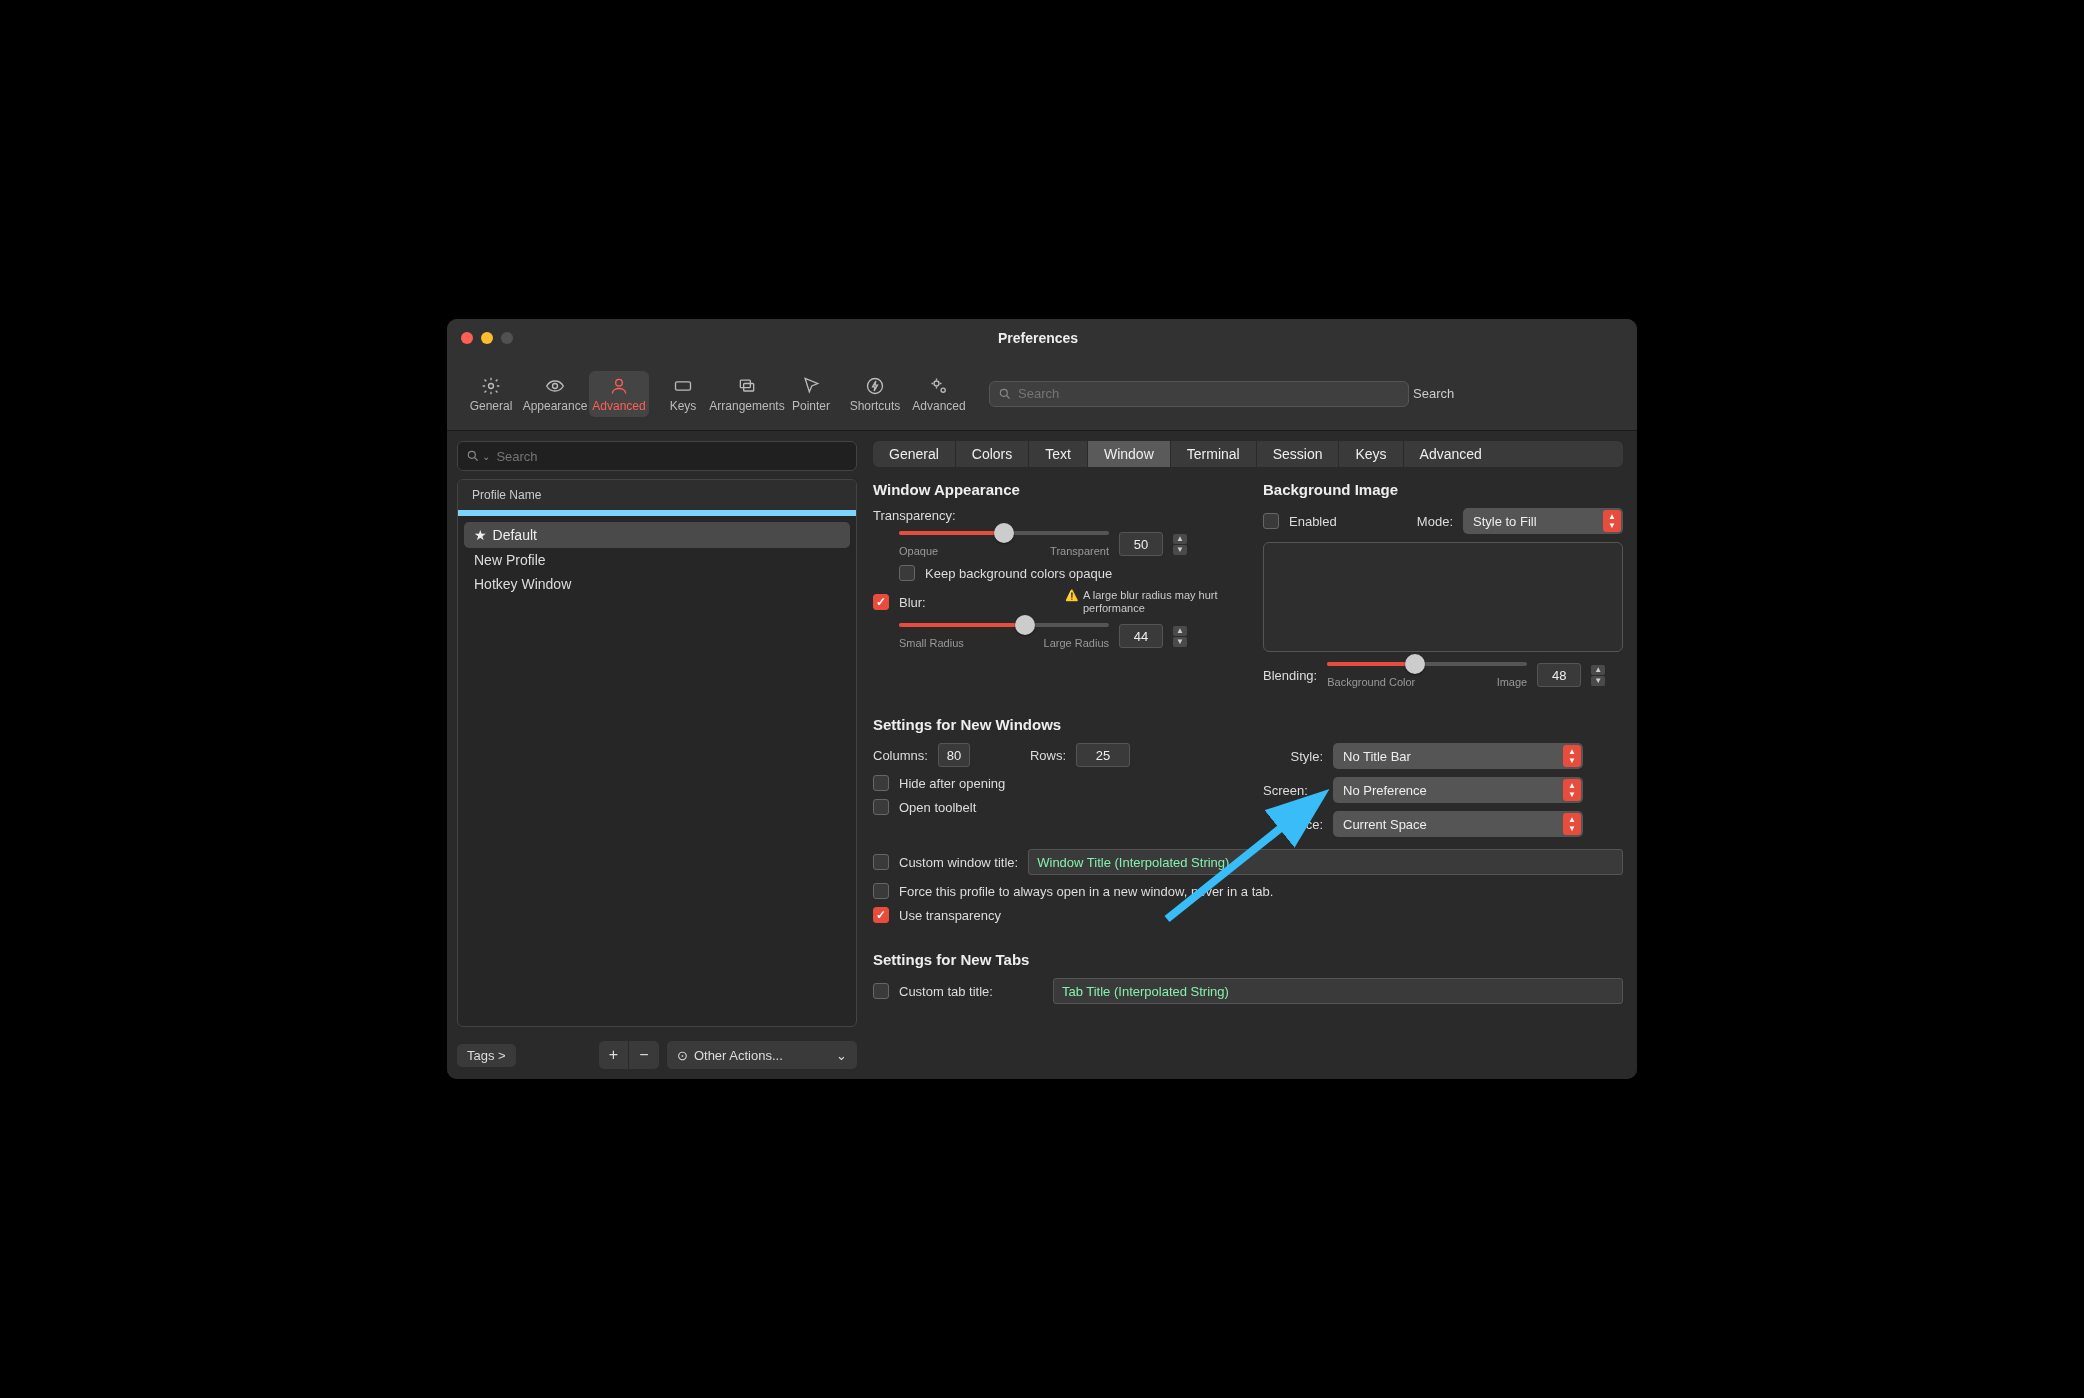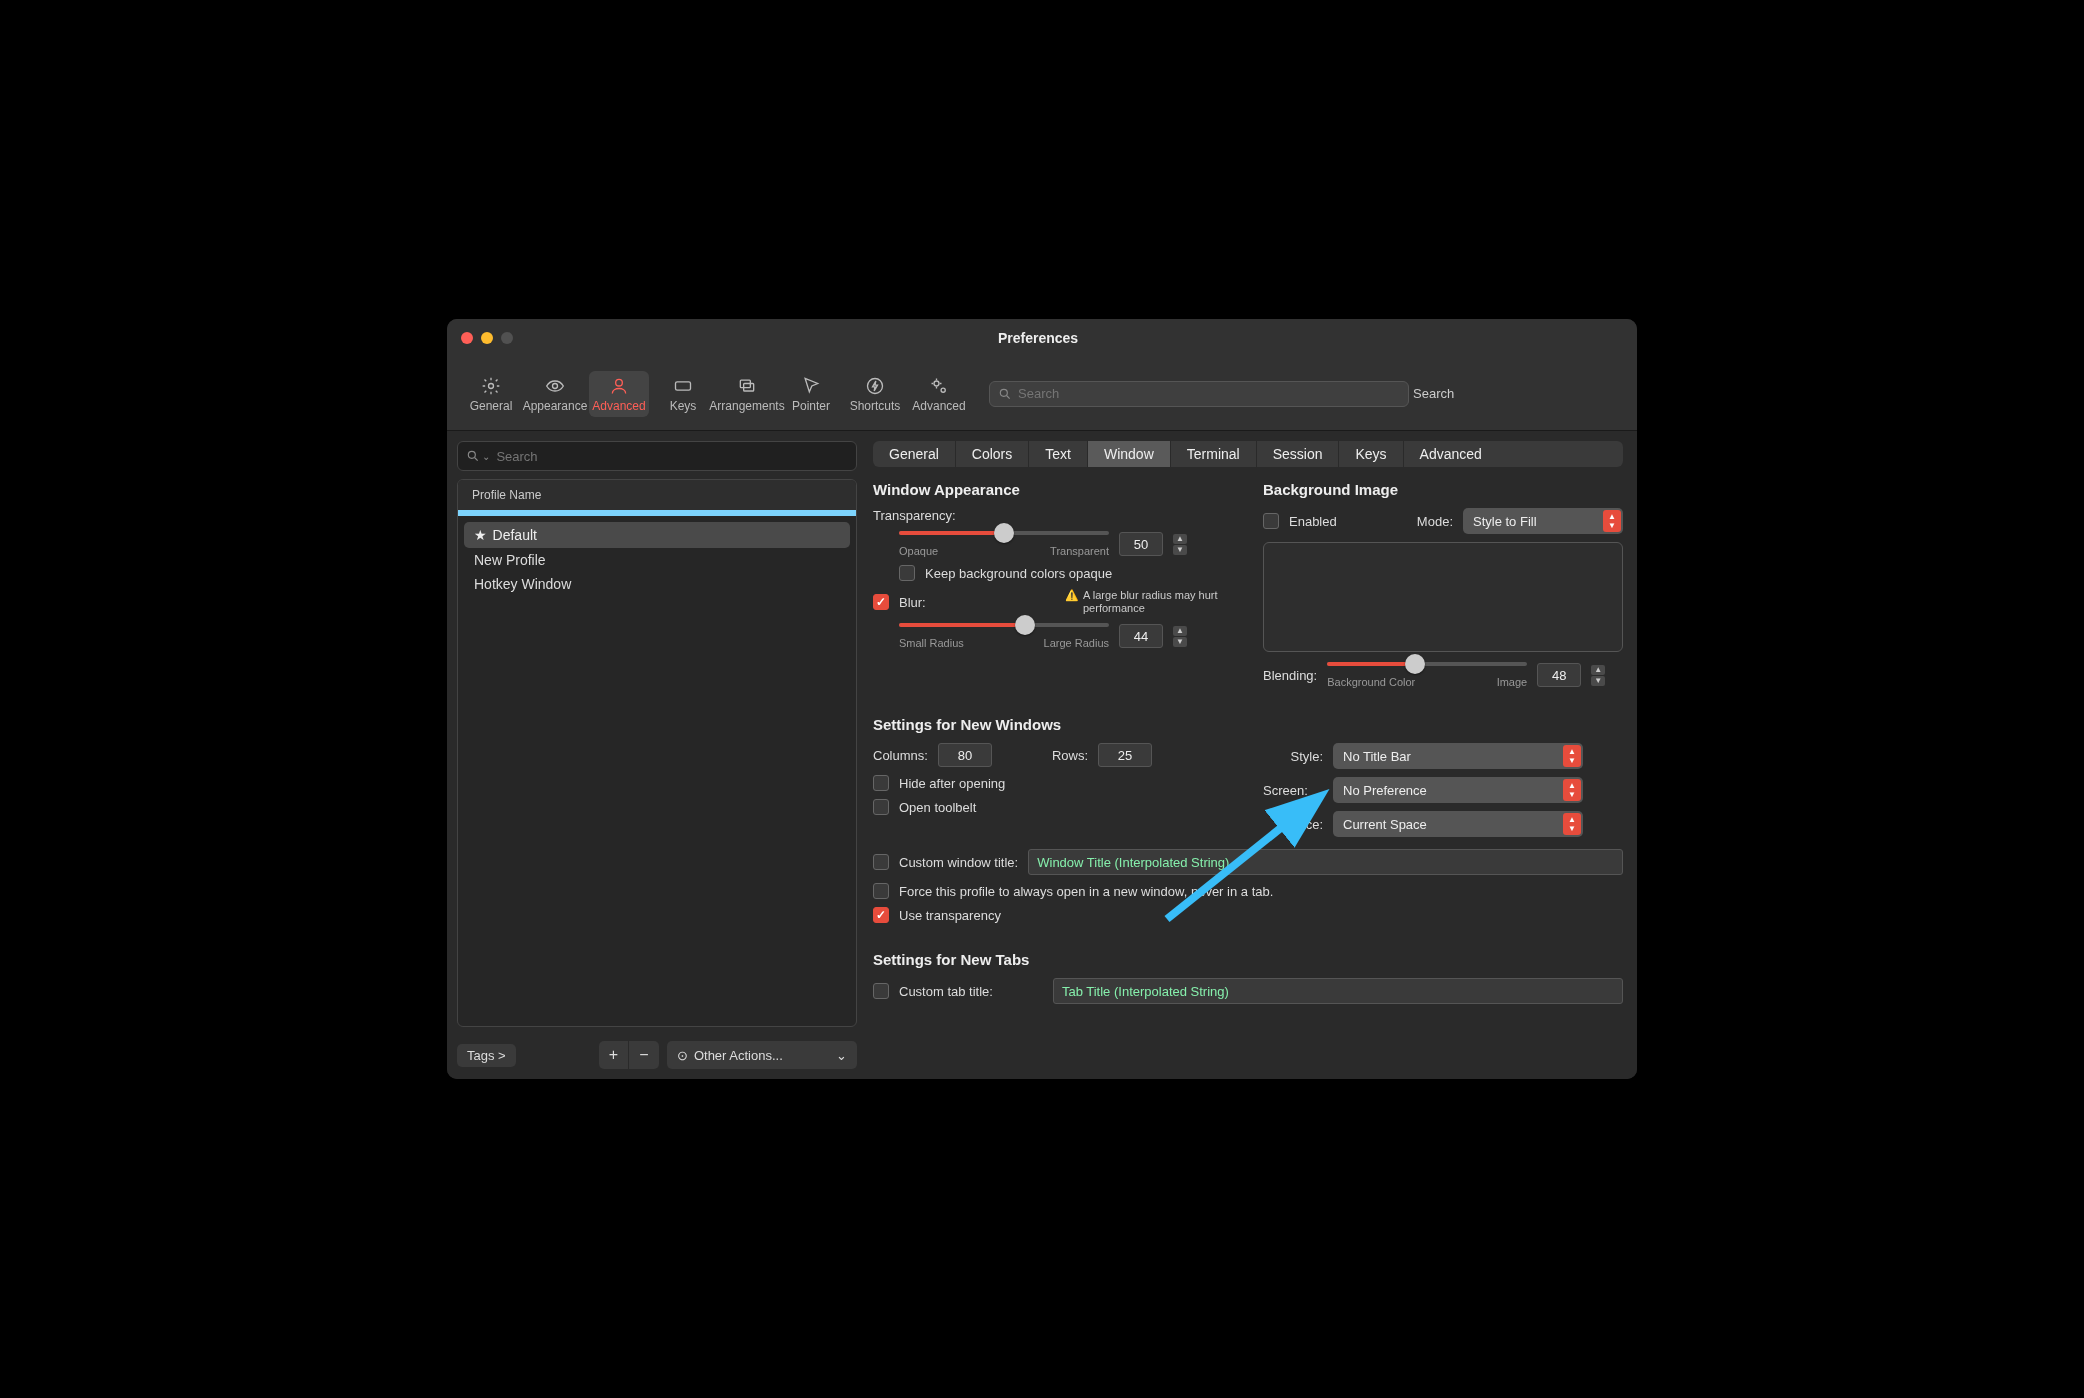--- a/index.html
+++ b/index.html
@@ -362,21 +362,21 @@
               </div>
           </div>
         </div>
 
         <div class="fullrow">
           <div class="sectitle">Settings for New Windows</div>
           <div style="display:grid; grid-template-columns: 1fr 1fr; gap:4px 30px;">
             <div>
               <div class="row">
                 <span>Columns:</span>
-                <div class="numbox" style="width:54px">80</div>
+                <div class="numbox" style="width:32px">80</div>
                 <div style="width:40px"></div>
                 <span>Rows:</span>
                 <div class="numbox" style="width:54px">25</div>
               </div>
               <div class="row">
                   <span class="chk"></span>
                   <span>Hide after opening</span>
                 </div>
               <div class="row">
                   <span class="chk"></span>

